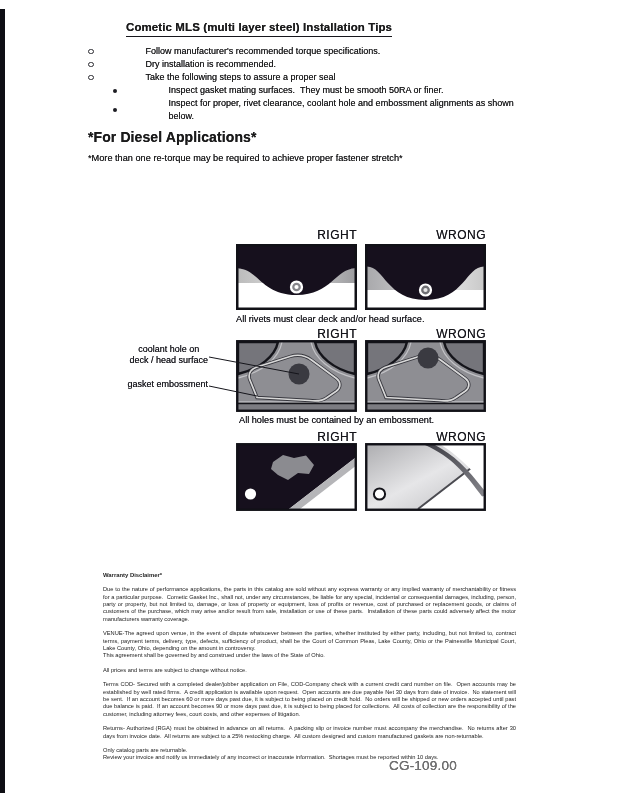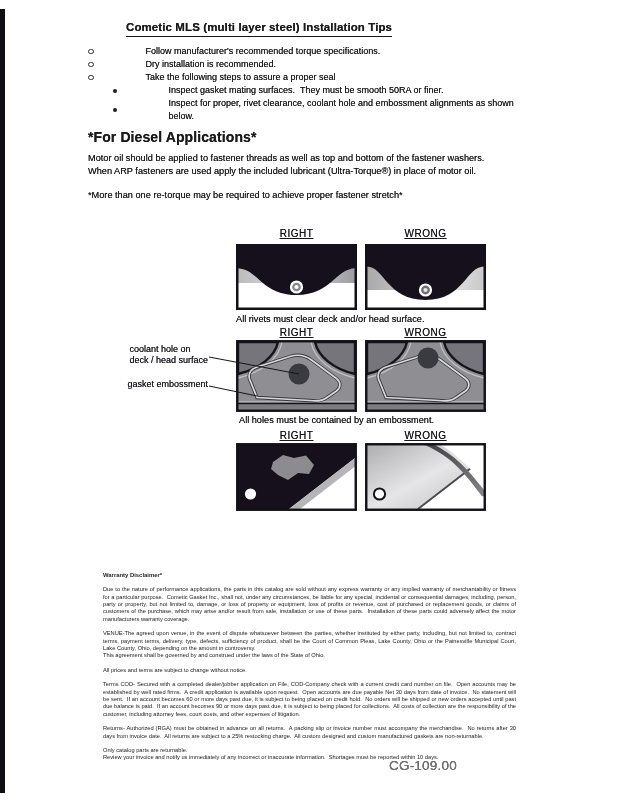--- a/index.html
+++ b/index.html
@@ -15,34 +15,34 @@
   .bullet{display:flex;align-items:center;}
   .b-ring{width:3.5px;height:3.5px;border:1px solid #2c2c32;border-radius:50%;margin-right:4px;flex:none;}
   .b-dot{width:4px;height:4px;background:#1d1d23;border-radius:50%;margin-right:3.5px;flex:none;}
   .sub{padding-left:25px;}
   .tip-text{white-space:pre-wrap;margin-left:48px;}
 
   #diesel{position:absolute;left:88px;top:115px;width:445px;font-size:9.2px;line-height:12.9px;}
   #diesel h2{font-size:14px;margin:16px 0 8px 0;letter-spacing:.1px;}
   #diesel p{margin:0 0 11px 0;white-space:pre-line;}
 
-  .lbl{position:absolute;width:121px;text-align:center;font-size:10px;letter-spacing:.5px;color:#15151b;text-decoration:underline;}
+  .lbl{position:absolute;width:121px;text-align:right;font-size:12px;letter-spacing:.5px;color:#15151b;}
   #lbl-r1-right{left:236px;top:228px} #lbl-r1-wrong{left:365px;top:228px}
   #lbl-r2-right{left:236px;top:327px} #lbl-r2-wrong{left:365px;top:327px}
   #lbl-r3-right{left:236px;top:430px} #lbl-r3-wrong{left:365px;top:430px}
 
   .fig{position:absolute;width:121px;line-height:0;}
   #fig-r1-right{left:236px;top:244px} #fig-r1-wrong{left:365px;top:244px}
   #fig-r2-right{left:236px;top:340px} #fig-r2-wrong{left:365px;top:340px}
   #fig-r3-right{left:236px;top:443px} #fig-r3-wrong{left:365px;top:443px}
 
   .cap{position:absolute;font-size:9.2px;line-height:11.5px;white-space:pre-line;color:#17171d;}
   #cap-r1{left:236px;top:314px} #cap-r2{left:239px;top:415px} #cap-r3{left:236px;top:515px}
 
-  .anno{position:absolute;right:410px;text-align:left;font-size:9px;line-height:11px;
+  .anno{position:absolute;right:410px;text-align:center;font-size:9px;line-height:11px;
         white-space:pre-line;color:#17171d;}
   #anno-hole{top:344px} #anno-emboss{top:379px}
   #leaders{position:absolute;left:110px;top:340px;width:200px;height:70px;pointer-events:none;z-index:3;}
 
   #legal{position:absolute;left:103px;top:572px;width:413px;font-size:5.7px;line-height:7.35px;color:#222;}
   #legal h3{font-size:5.9px;margin:0 0 7px 0;}
   #legal p{margin:0 0 7.2px 0;text-align:justify;white-space:pre-wrap;}
 
   #footer{position:absolute;left:389px;top:758px;font-size:13.5px;letter-spacing:.2px;color:#737373;}
 </style>
@@ -73,22 +73,20 @@
       <span class="tip-text">Inspect gasket mating surfaces.  They must be smooth 50RA or finer.</span>
     </div>
     <div class="bullet sub">
       <span class="b-dot"></span>
       <span class="tip-text">Inspect for proper, rivet clearance, coolant hole and embossment alignments as shown below.</span>
     </div>
   </div>
 
   <div id="diesel" class="ink">
     <h2>*For Diesel Applications*</h2>
-    <p>Motor oil should be applied to fastener threads as well as top and bottom of the fastener washers.
-When ARP fasteners are used apply the included lubricant (Ultra-Torque®) in place of motor oil.</p>
     <p>*More than one re-torque may be required to achieve proper fastener stretch*</p>
   </div>
 
   <div class="lbl ink" id="lbl-r1-right">RIGHT</div>
   <div class="lbl ink" id="lbl-r1-wrong">WRONG</div>
   <div class="lbl ink" id="lbl-r2-right">RIGHT</div>
   <div class="lbl ink" id="lbl-r2-wrong">WRONG</div>
   <div class="lbl ink" id="lbl-r3-right">RIGHT</div>
   <div class="lbl ink" id="lbl-r3-wrong">WRONG</div>
 

